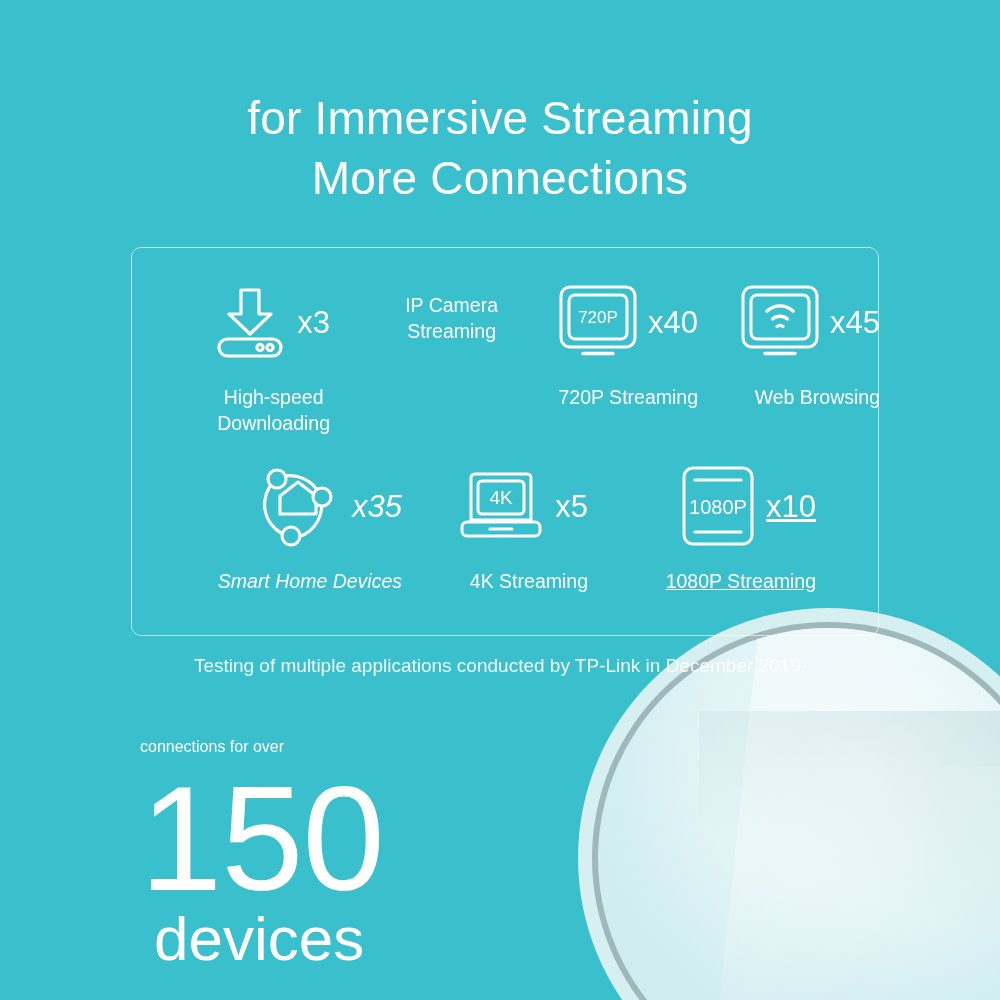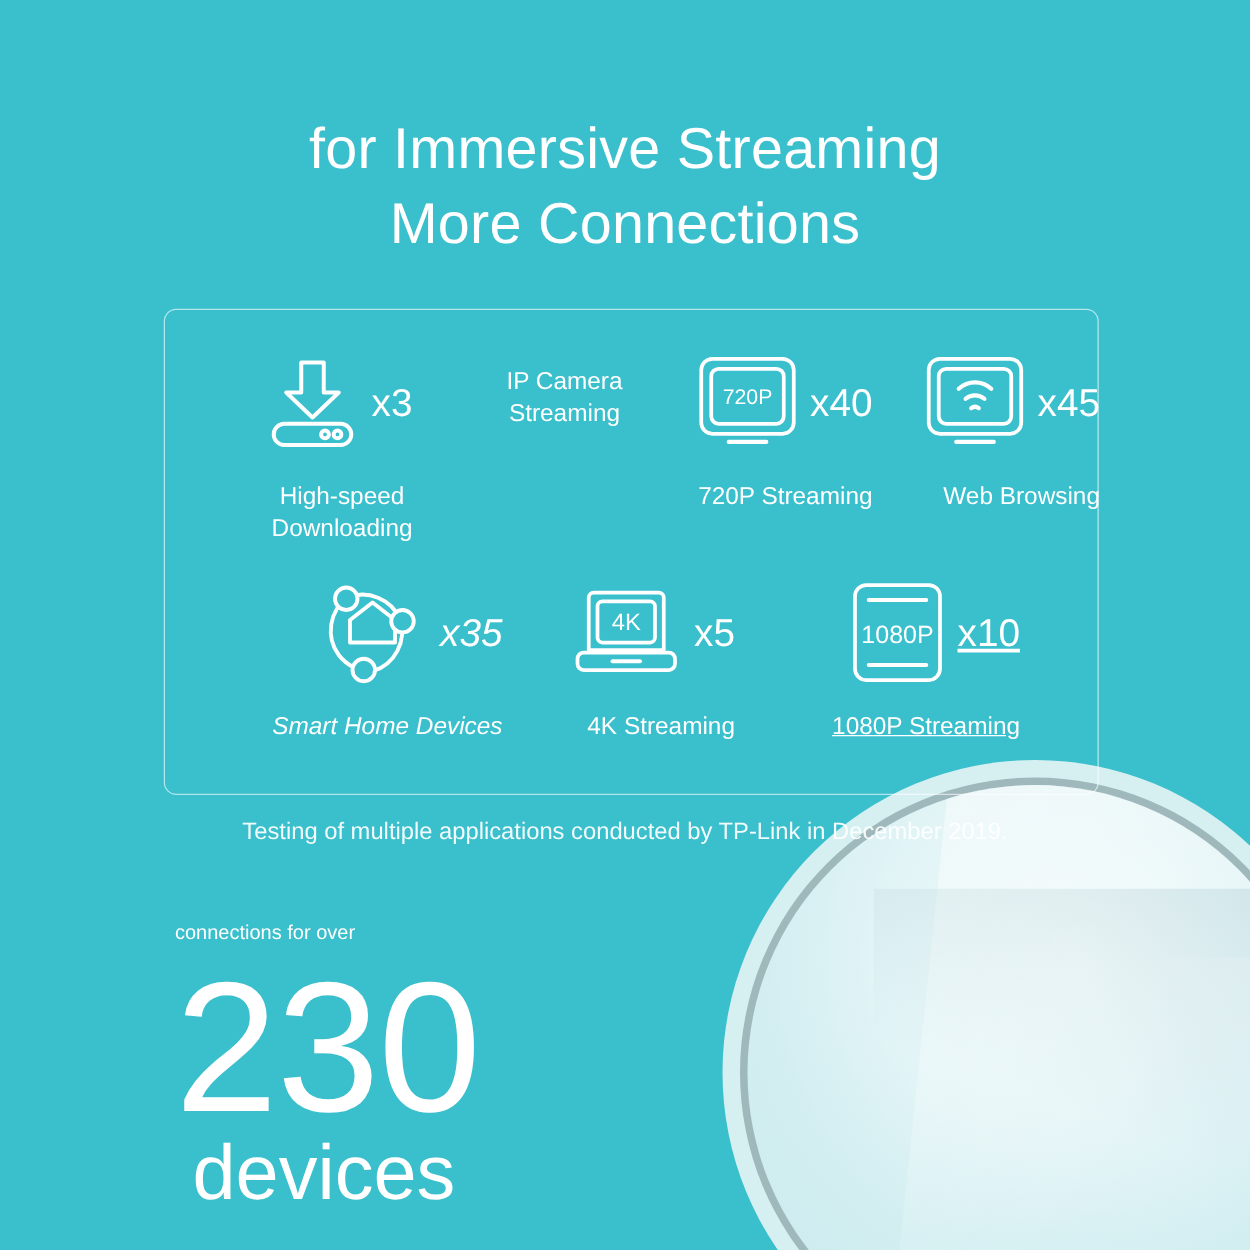--- a/index.html
+++ b/index.html
@@ -302,15 +302,15 @@
       </div>
       <div class="label">1080P Streaming</div>
     </div>
   </div>
 </div>
 
 <div class="footnote">Testing of multiple applications conducted by TP-Link in December 2019.</div>
 
 <div class="stat">
   <div class="stat-kicker">connections for over</div>
-  <div class="stat-number">230</div>
+  <div class="stat-number">150</div>
   <div class="stat-unit">devices</div>
 </div>
 
 </body></html>

